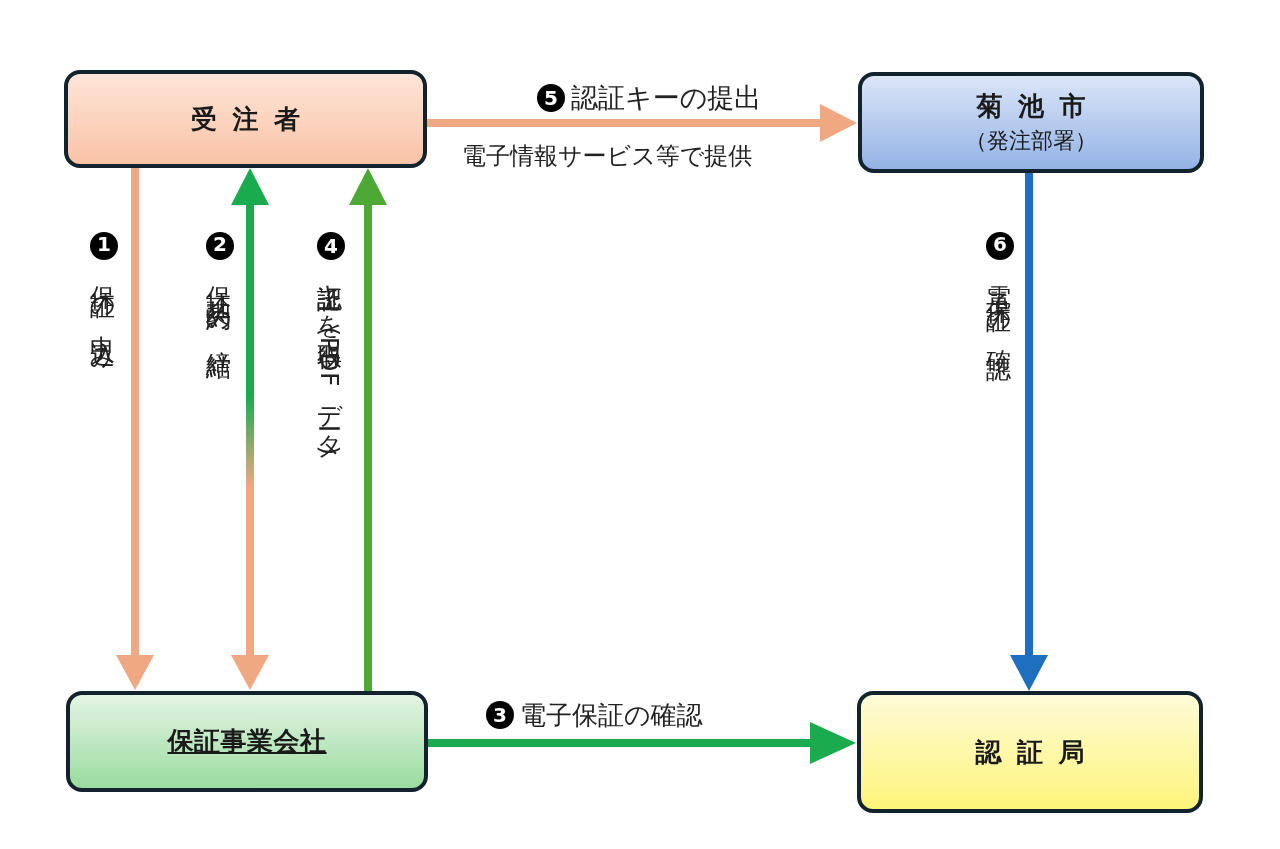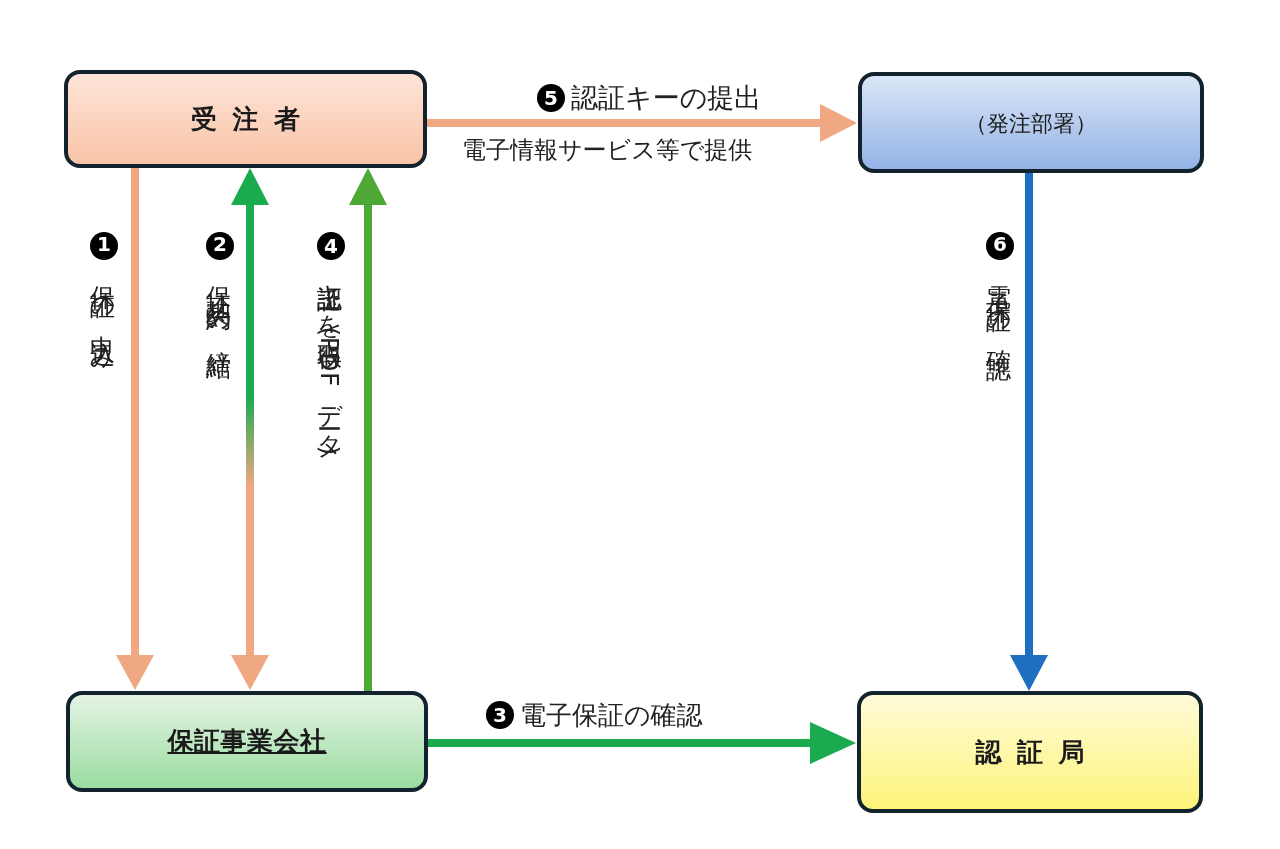--- a/index.html
+++ b/index.html
@@ -71,35 +71,36 @@
     <rect x="1025" y="173" width="8" height="485" fill="#1f6fc0"></rect>
     <polygon points="1010,655 1048,655 1029,691" fill="#1f6fc0"></polygon>
   </g>
 </svg>
 
 <div class="box" id="box-contractor">
   <span class="title">受注者</span>
 </div>
 
 <div class="box" id="box-city">
+  <span class="title">菊池市</span>
   <span class="sub">（発注部署）</span>
 </div>
 
 <div class="box" id="box-guarantor">
   <span class="title tight">保証事業会社</span>
 </div>
 
 <div class="box" id="box-cert">
   <span class="title">認証局</span>
 </div>
 
 <div class="lbl" style="left:505px; top:80px; font-size:27px;margin-left:32px;">
   <span class="num">5</span><span>認証キーの提出</span>
 </div>
-<div class="lbl" style="left:462px; top:134px; font-size:24px;">電子情報サービス等で提供</div>
+<div class="lbl" style="left:462px; top:140px; font-size:24px;">電子情報サービス等で提供</div>
 
 <div class="lbl" style="left:486px; top:698px; font-size:26px;">
   <span class="num">3</span><span>電子保証の確認</span>
 </div>
 
 <div class="vlbl" style="left:86px; top:232px;">
   <span class="num">1</span><span>保証の申込</span><span>み</span>
 </div>
 
 <div class="vlbl" style="left:202px; top:232px;">

